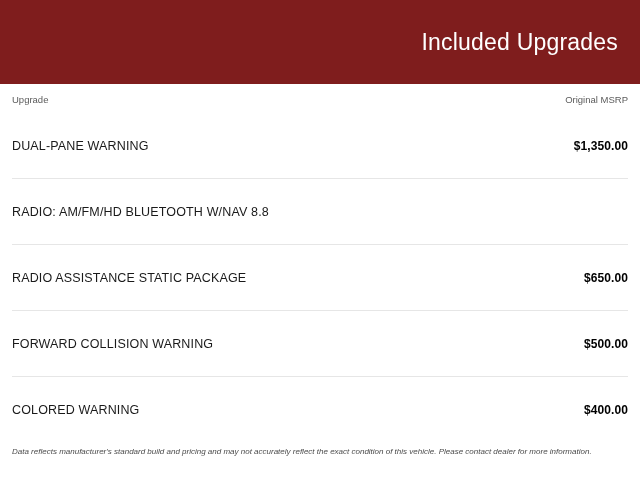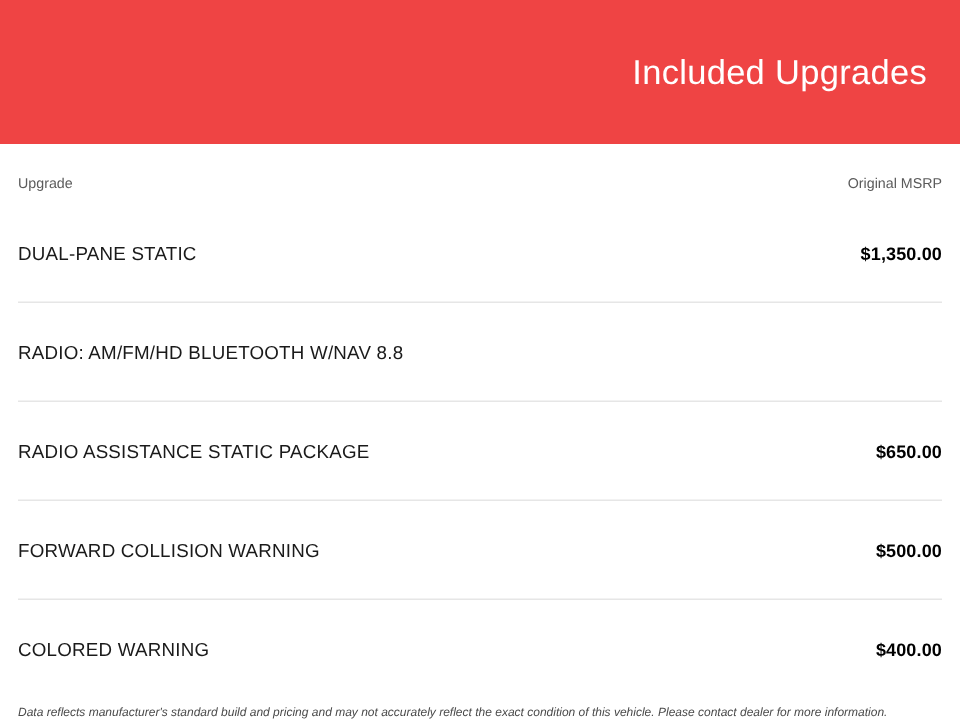--- a/index.html
+++ b/index.html
@@ -14,43 +14,43 @@
     overflow: hidden;
   }
   .page {
     position: relative;
     width: 640px;
     height: 480px;
     background: #ffffff;
     box-sizing: border-box;
   }
   .header {
-    height: 96px;
-    background: #ef4444;
+    height: 84px;
+    background: #7f1d1d;
     display: flex;
     align-items: center;
     justify-content: flex-end;
     box-sizing: border-box;
     padding-right: 22px;
   }
   .header-title {
     color: #ffffff;
     font-size: 23px;
     font-weight: 400;
     letter-spacing: 0.2px;
   }
   .content {
     padding: 0 12px;
     box-sizing: border-box;
   }
   .col-head {
     display: flex;
     justify-content: space-between;
     align-items: flex-end;
-    padding-top: 21px;
+    padding-top: 10px;
     padding-bottom: 4px;
   }
   .col-head-left,
   .col-head-right {
     font-size: 9.5px;
     color: #5b5b5b;
     font-weight: 400;
   }
   .rows {
     margin-top: 4px;
@@ -98,21 +98,21 @@
   <div class="content">
 
     <div class="col-head">
       <div class="col-head-left">Upgrade</div>
       <div class="col-head-right">Original MSRP</div>
     </div>
 
     <div class="rows">
 
       <div class="row">
-        <div class="row-name">DUAL-PANE STATIC</div>
+        <div class="row-name">DUAL-PANE WARNING</div>
         <div class="row-price">$1,350.00</div>
       </div>
 
       <div class="row">
         <div class="row-name">RADIO: AM/FM/HD BLUETOOTH W/NAV 8.8</div>
       </div>
 
       <div class="row">
         <div class="row-name">RADIO ASSISTANCE STATIC PACKAGE</div>
         <div class="row-price">$650.00</div>

